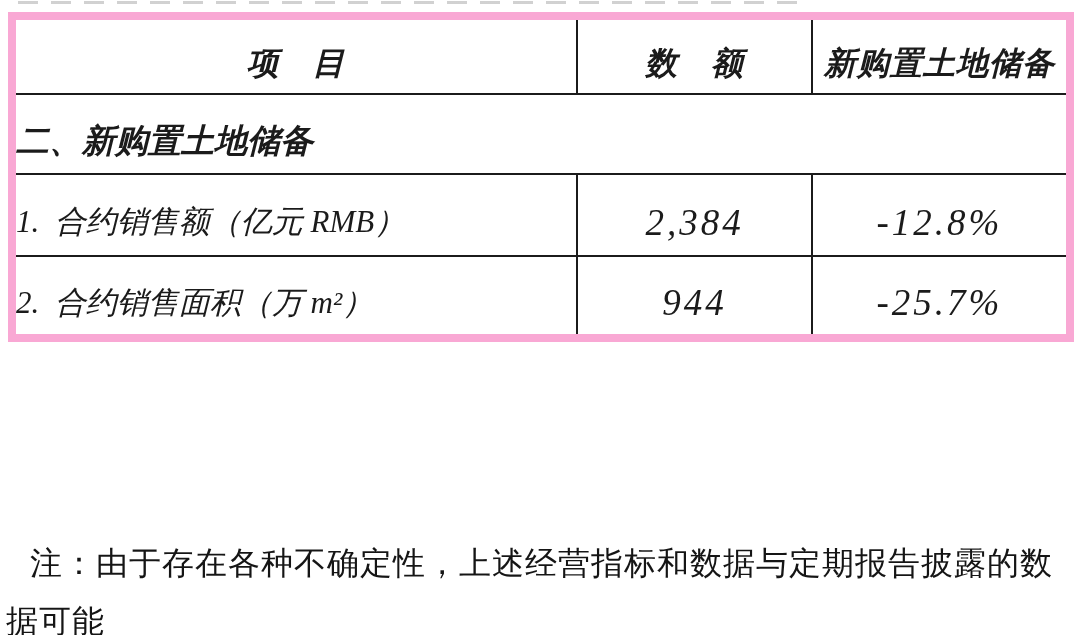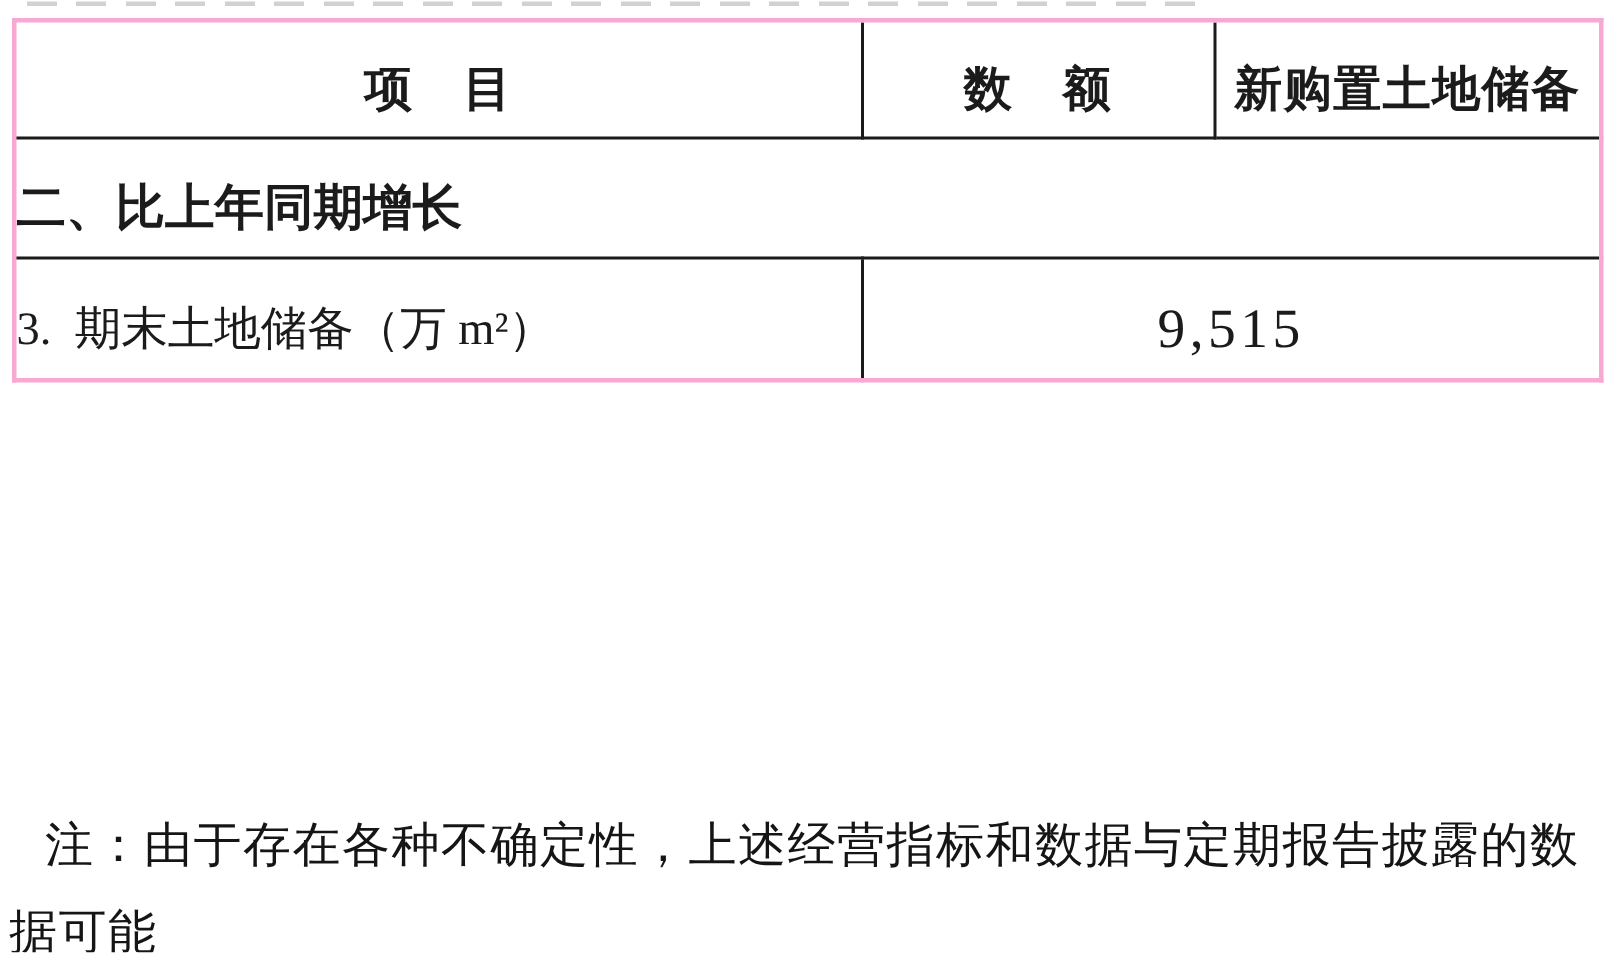--- a/index.html
+++ b/index.html
@@ -26,21 +26,22 @@
     background: repeating-linear-gradient(90deg, #c2c2c2 0 20px, transparent 20px 33px);
     opacity: 0.75;
   }
   table.biz {
     position: absolute;
     left: 8px;
     top: 12px;
     width: 1058px;
     border-collapse: collapse;
     table-layout: fixed;
-    border: 3px solid #f9a8d4;
+    border: 8px solid #f9a8d4;
+    font-style: italic;
   }
   table.biz th, table.biz td {
     border: 2px solid #1b1b1b;
     vertical-align: middle;
     padding: 0;
     padding-top: 14px;
     overflow: hidden;
   }
   col.c-item   { width: 565px; }
   col.c-amount { width: 235px; }
@@ -102,25 +103,31 @@
       <col class="c-amount">
       <col class="c-growth">
     </colgroup>
     <tbody>
       <tr class="r-header">
         <th class="hdr">项　目</th>
         <th class="hdr">数　额</th>
         <th class="hdr">新购置土地储备</th>
       </tr>
       <tr class="r-section">
-        <td class="section-cell" colspan="3">二、比上年同期增长</td>
+        <td class="section-cell" colspan="3">二、新购置土地储备</td>
       </tr>
       <tr class="r-data">
-        <td class="label-cell">3.  期末土地储备（万 m²）</td>
-        <td class="num-cell" colspan="2">9,515</td>
+        <td class="label-cell">1.  合约销售额（亿元 RMB）</td>
+        <td class="num-cell">2,384</td>
+        <td class="num-cell">-12.8%</td>
+      </tr>
+      <tr class="r-data">
+        <td class="label-cell">2.  合约销售面积（万 m²）</td>
+        <td class="num-cell">944</td>
+        <td class="num-cell">-25.7%</td>
       </tr>
     </tbody>
   </table>
 
   <div class="note">
     <div class="line1">注：由于存在各种不确定性，上述经营指标和数据与定期报告披露的数据可能</div>
 
   </div>
 
 </div>

